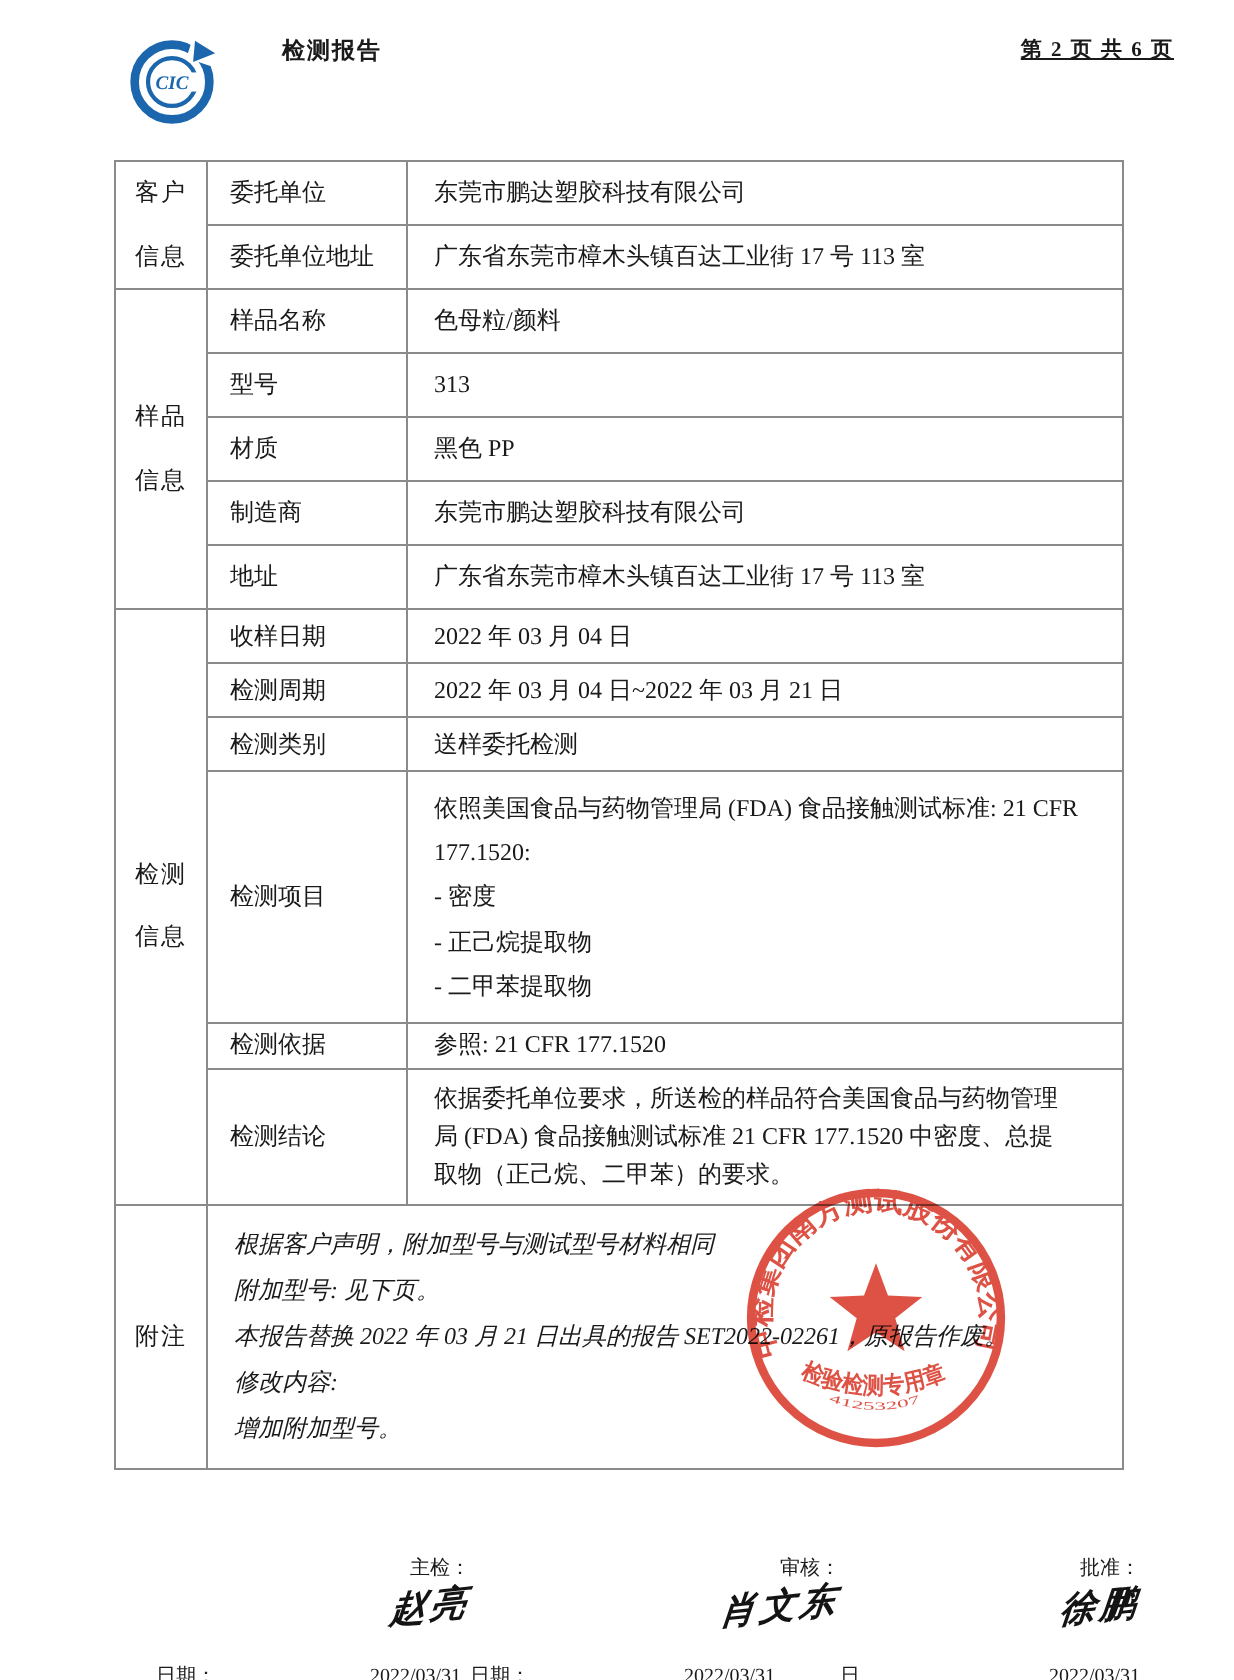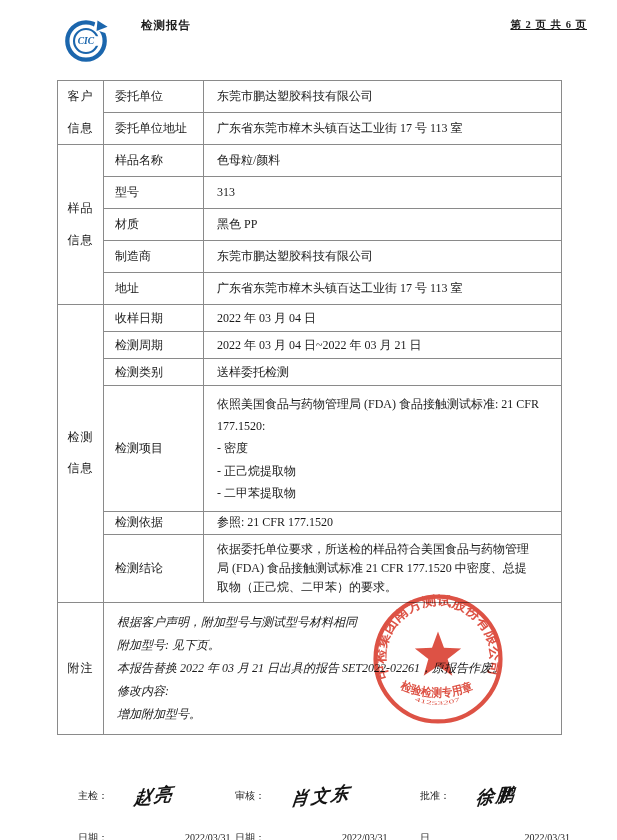--- a/index.html
+++ b/index.html
@@ -39,21 +39,21 @@
   td.val { padding: 2px 6px 2px 13px; }
   tr.r32 { height: 32px; }
   tr.r27 { height: 27px; }
   tr.r23 { height: 23px; }
   td.val-multi { padding: 7px 10px 7px 13px; line-height: 1.85; white-space: pre-line; vertical-align: top; }
   td.val-wrap { padding: 5px 24px 5px 13px; line-height: 1.58; }
   td.notes { padding: 8px 10px 8px 13px; line-height: 1.92; white-space: pre-line; vertical-align: top; font-style: italic; }
 
   
   .sig-row { display: flex; padding-left: 78px; margin-top: 44px; height: 34px; align-items: center; }
-  .sig-cell { display: flex; align-items: center; }
+  .sig-cell { display: flex; align-items: flex-end; flex-direction: column; }
   .sig-cell.c1 { width: 157px; }
   .sig-cell.c2 { width: 185px; }
   .sig-cell.c3 { width: 150px; }
   .sig-label { font-size: 10px; flex: 0 0 auto; }
   .sig-name {
     display: inline-block; margin-left: 26px;
     font-size: 18px; font-weight: bold; font-style: italic;
     transform: rotate(-6deg) skewX(-12deg);
     letter-spacing: 2px; color: #141414; white-space: nowrap;
   }

